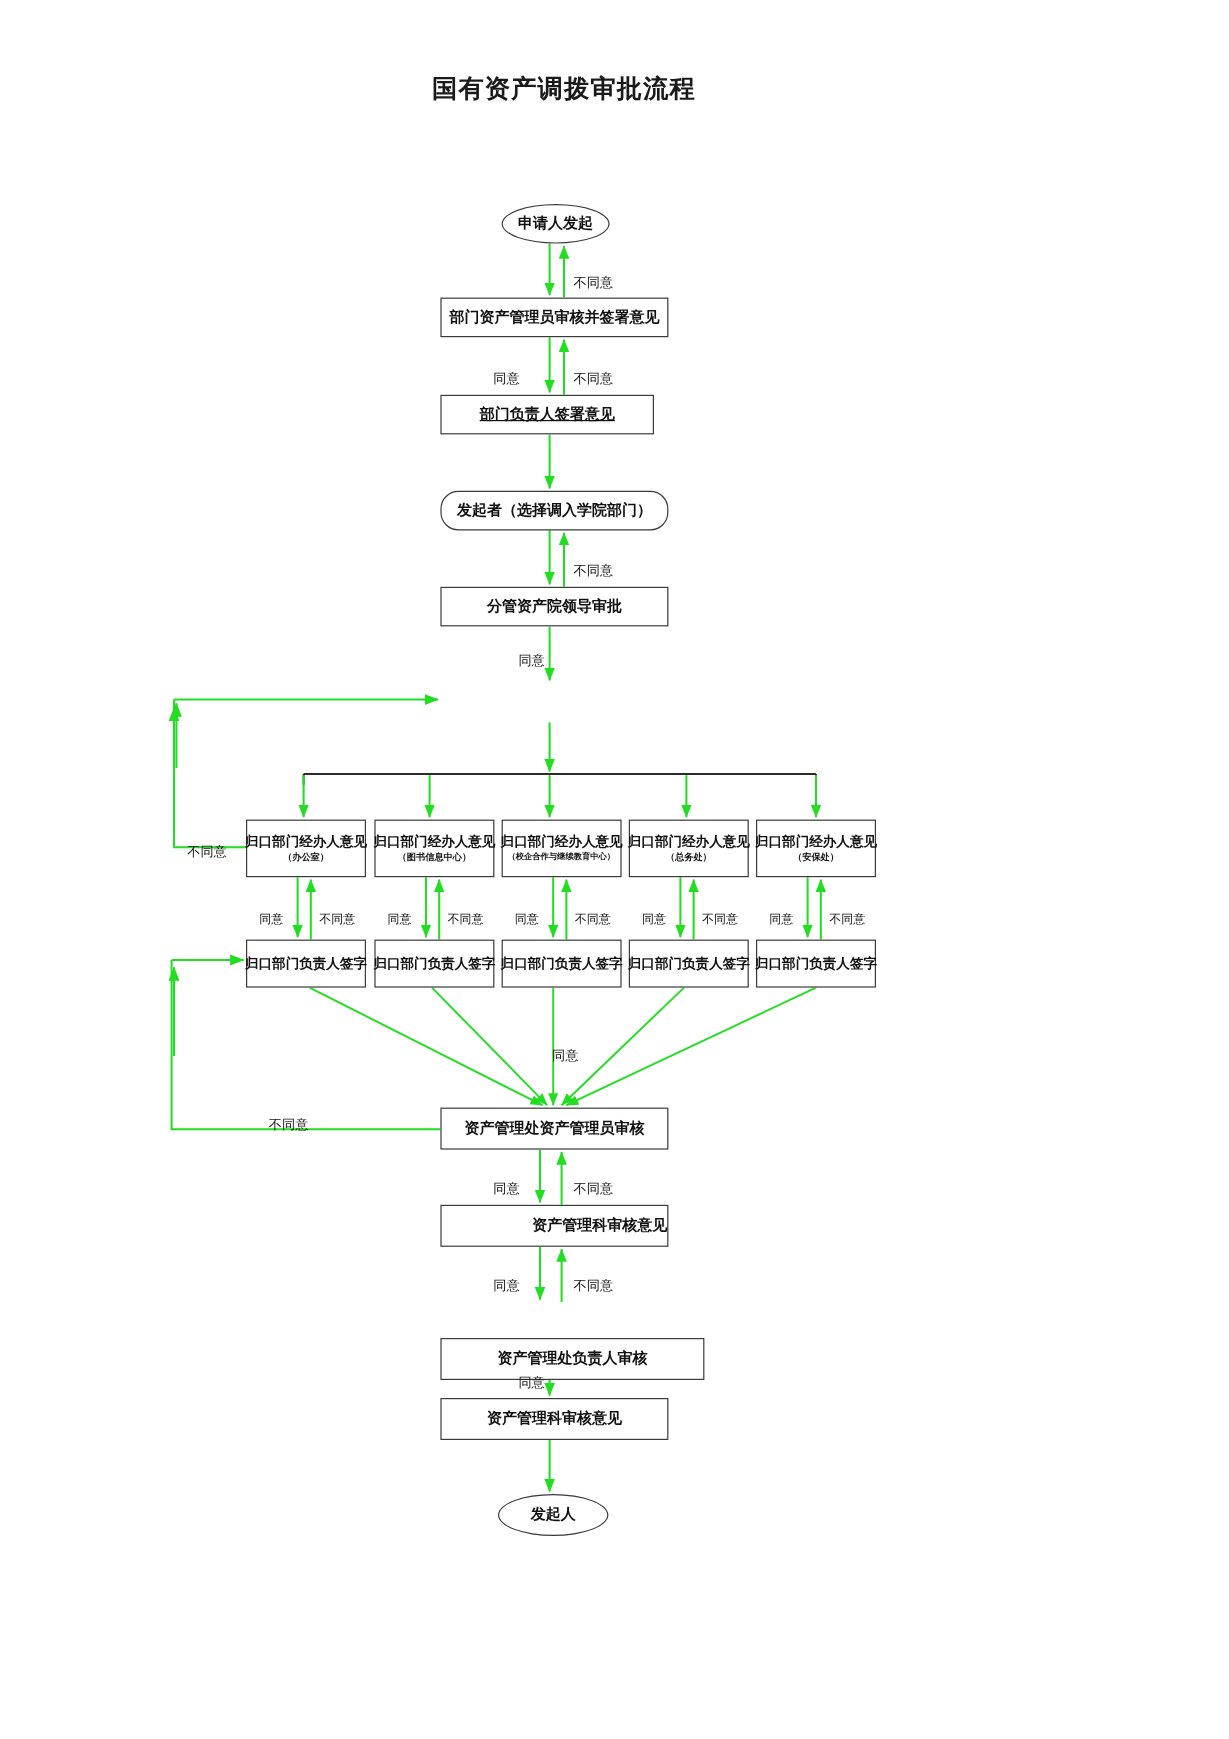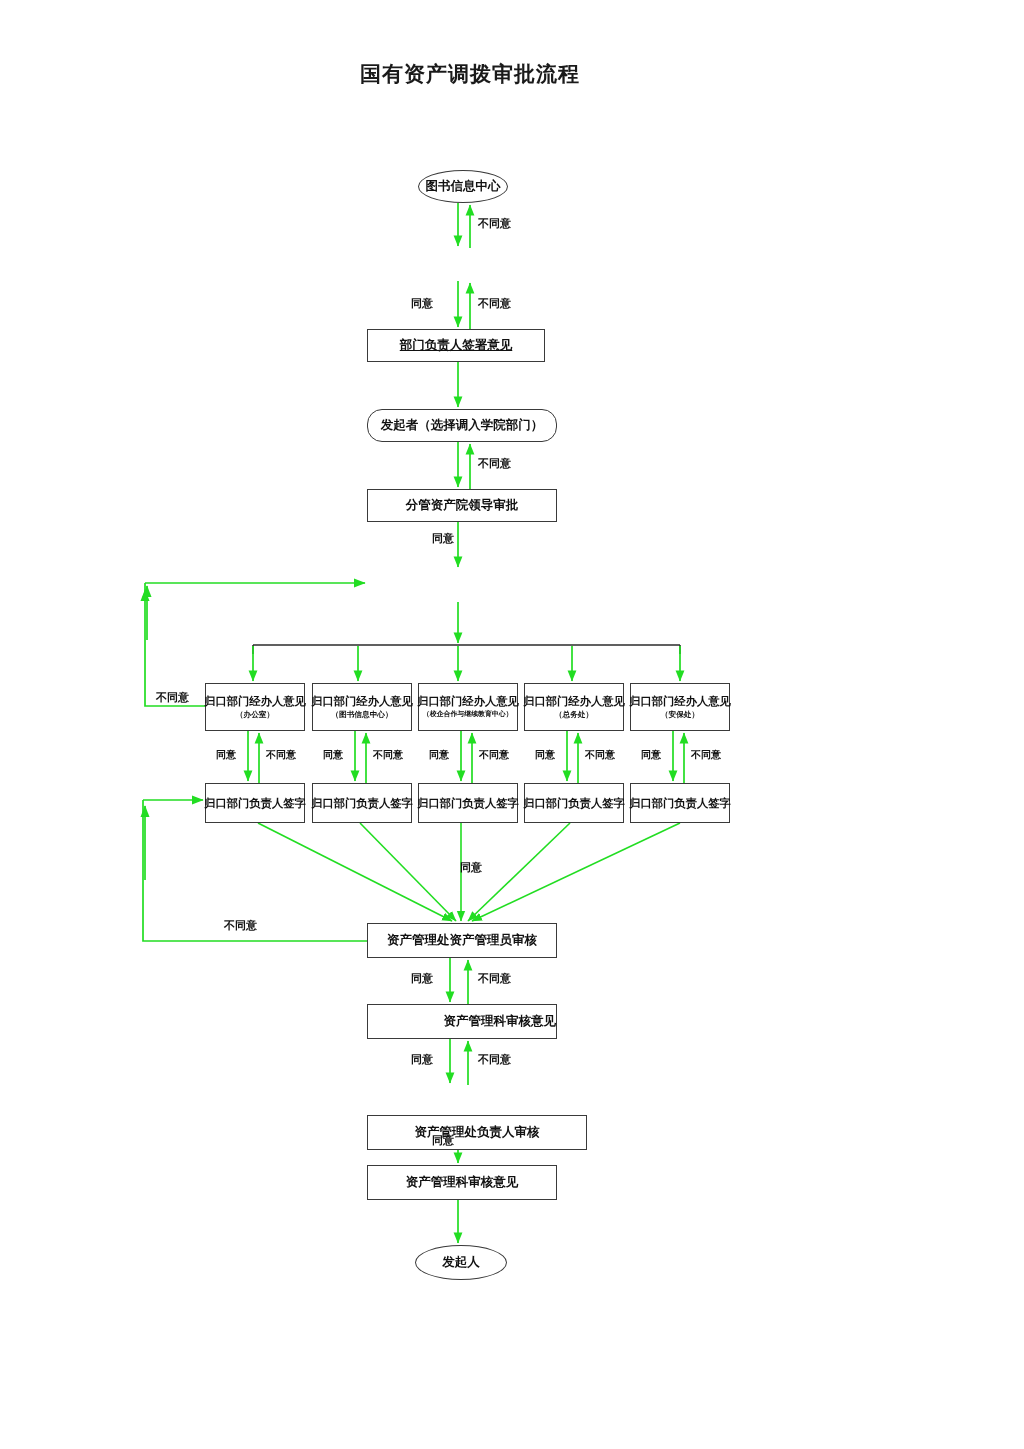--- a/index.html
+++ b/index.html
@@ -63,24 +63,25 @@
   .node.wide .main{font-size:12.5px;}
   .node.col .main{font-size:11.3px;}
   .node.col .sub{font-size:8px;}
   .node.colsig .main{font-size:11.3px;}
   .node.oval .main{font-size:12.5px;}
 
   
   .elabel{
     position:absolute;
     font-size:11px;
-    font-weight:700;
+    font-weight:400;
     color:#121212;
     white-space:nowrap;
     line-height:1;
+    margin-top:12px;
   }
   .elabel.small{font-size:10px;}
 </style>
 </head>
 <body>
 
 <div id="page">
 
   <div id="title">国有资产调拨审批流程</div>
 
@@ -173,23 +174,26 @@
       <line x1="450" y1="1039" x2="450" y2="1083"></line>
       <line x1="468" y1="1085" x2="468" y2="1041"></line>
 
       <line x1="458" y1="1120" x2="458" y2="1163"></line>
 
       <line x1="458" y1="1200" x2="458" y2="1243"></line>
     </g>
   </svg>
 
   <div class="node ellipse oval" style="left:418px;top:170px;width:90px;height:33px;">
-    <span class="main">图书信息中心</span>
-  </div>
-
+    <span class="main">申请人发起</span>
+  </div>
+
+  <div class="node wide" style="left:367px;top:248px;width:190px;height:33px;">
+    <span class="main">部门资产管理员审核并签署意见</span>
+  </div>
 
   <div class="node wide" style="left:367px;top:329px;width:178px;height:33px;text-decoration:underline;">
     <span class="main">部门负责人签署意见</span>
   </div>
 
   <div class="node wide" style="left:367px;top:409px;width:190px;height:33px;border-radius:15px;">
     <span class="main">发起者（选择调入学院部门）</span>
   </div>
 
   <div class="node wide" style="left:367px;top:489px;width:190px;height:33px;">

